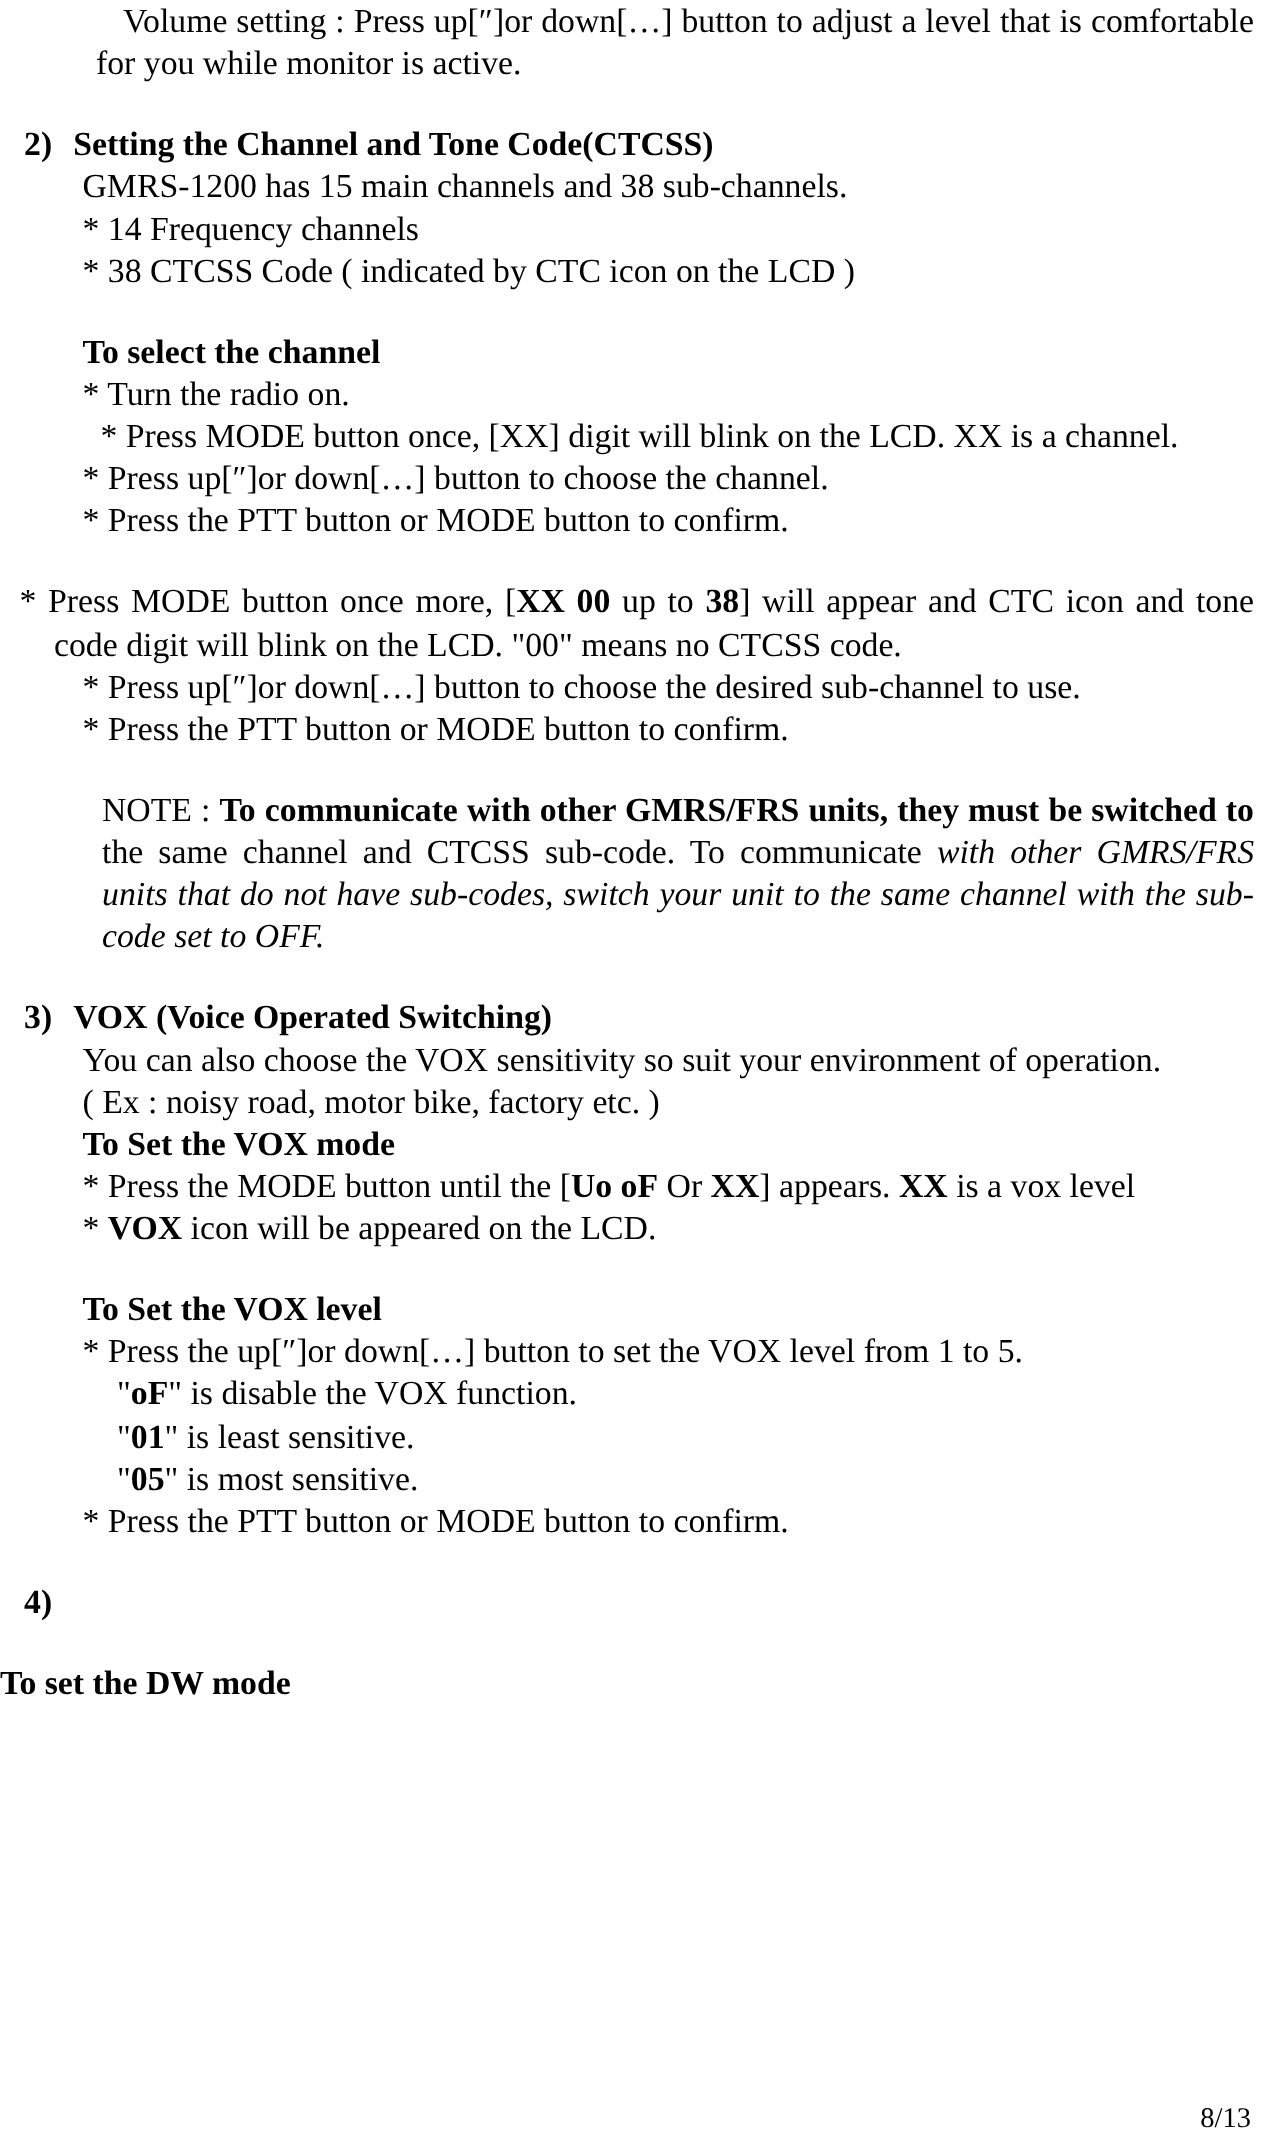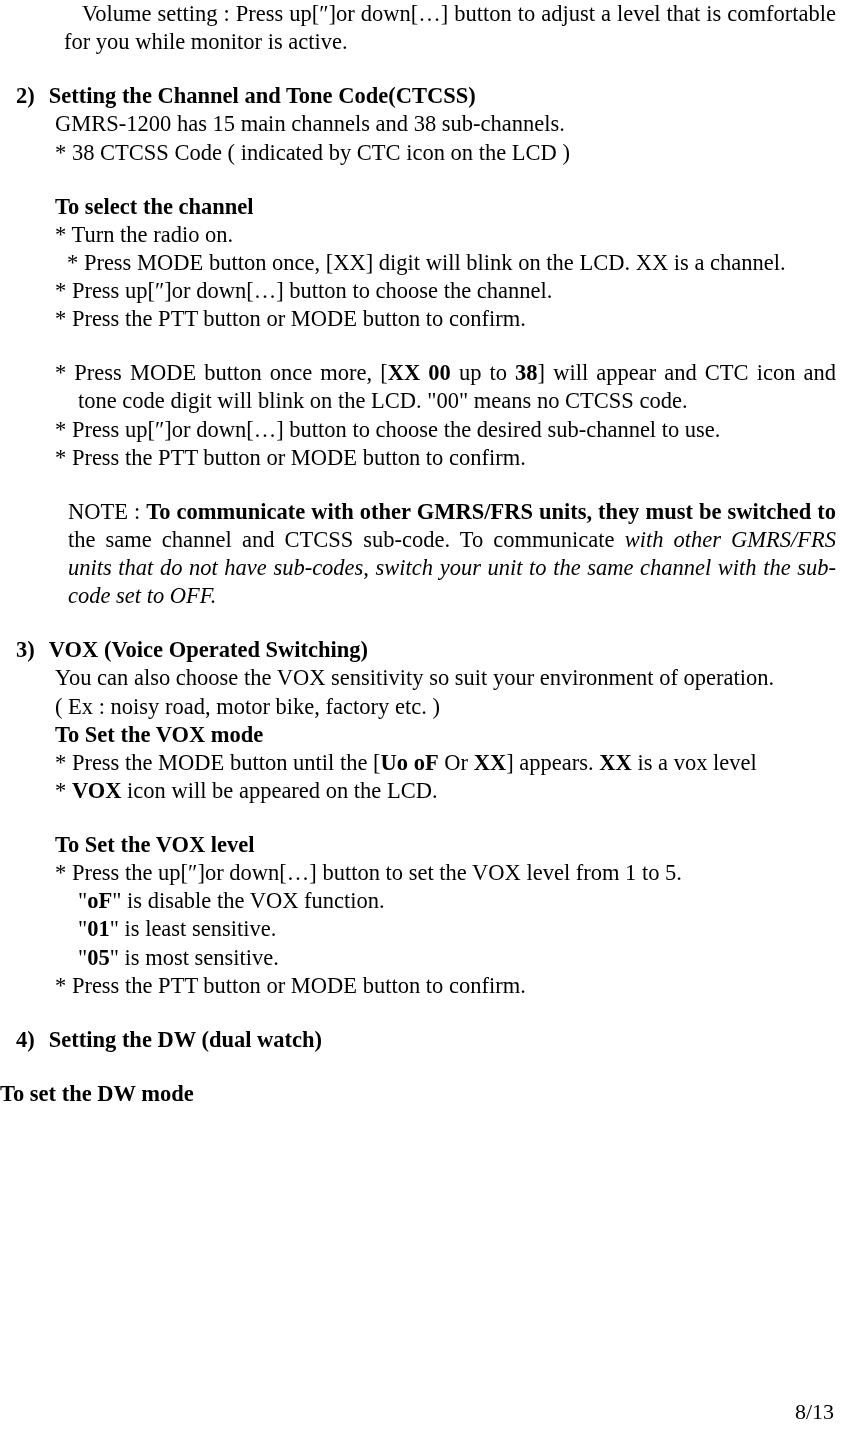--- a/index.html
+++ b/index.html
@@ -21,56 +21,57 @@
   b{font-weight:bold;text-align:right;}
   i{font-style:italic;}
   .numhead{display:flex;gap:14px;padding-left:16px;font-weight:bold;}
   .numhead .num{flex:none;}
   .para{margin:0;}
   .sp{height:26px;}
   .pagenum{
     position:absolute;
     right:10px;
     bottom:6px;
-    font-size:22px;
+    font-size:19px;
   }
 </style>
 </head>
 <body>
 
 <div class="content">
 
   <p class="para just" style="padding-left:64px;text-indent:18px;">
     <span>Volume setting : Press up[″]or down[…] button to adjust a level that is comfortable for you while monitor is active.</span>
   </p>
 
   <div class="sp"></div>
 
   <div class="numhead">
     <span class="num">2)</span>
     <span>Setting the Channel and Tone Code(CTCSS)</span>
   </div>
   <p class="para indent"><span>GMRS-1200 has 15 main channels and 38 sub-channels.</span></p>
+  <p class="para indent"><span>* 14 Frequency channels</span></p>
   <p class="para indent"><span>* 38 CTCSS Code ( indicated by CTC icon on the LCD )</span></p>
 
   <div class="sp"></div>
 
   <p class="para indent"><b>To select the channel</b></p>
   <p class="para indent"><span>* Turn the radio on.</span></p>
   <p class="para just" style="padding-left:0;">
-    <span style="display:block;padding-left:0;text-indent:55px;margin-left:12px;">
+    <span style="display:block;padding-left:12px;text-indent:55px;">
       <span>* Press MODE button once, [XX] digit will blink on the LCD. XX is a channel.</span>
     </span>
   </p>
   <p class="para indent"><span>* Press up[″]or down[…] button to choose the channel.</span></p>
   <p class="para indent"><span>* Press the PTT button or MODE button to confirm.</span></p>
 
   <div class="sp"></div>
 
-  <p class="para just" style="padding-left:78px;text-indent:-23px;">
+  <p class="para just" style="padding-left:36px;text-indent:-23px;">
     <span>* Press MODE button once more, [</span><b>XX 00</b><span> up to </span><b>38</b><span>] will appear and CTC icon and tone code digit will blink on the LCD. "00" means no CTCSS code.</span>
   </p>
   <p class="para indent"><span>* Press up[″]or down[…] button to choose the desired sub-channel to use.</span></p>
   <p class="para indent"><span>* Press the PTT button or MODE button to confirm.</span></p>
 
   <div class="sp"></div>
 
   <p class="para noteblock just">
     <span>NOTE : </span><b>To communicate with other GMRS/FRS units, they must be switched to</b><span> the same channel and CTCSS sub-code. To communicate </span><i>with other GMRS/FRS units that do not have sub-codes, switch your unit to the same channel with the sub-code set to OFF.</i>
   </p>
@@ -98,21 +99,20 @@
   <p class="para indent"><span>* Press the up[″]or down[…] button to set the VOX level from 1 to 5.</span></p>
   <p class="para indent2"><span>"</span><b>oF</b><span>" is disable the VOX function.</span></p>
   <p class="para indent2"><span>"</span><b>01</b><span>" is least sensitive.</span></p>
   <p class="para indent2"><span>"</span><b>05</b><span>" is most sensitive.</span></p>
   <p class="para indent"><span>* Press the PTT button or MODE button to confirm.</span></p>
 
   <div class="sp"></div>
 
   <div class="numhead">
     <span class="num">4)</span>
-    <span>Setting the DW (dual watch)</span>
   </div>
 
   <div class="sp"></div>
 
   <p class="para" style=""><b>To set the DW mode</b></p>
 
 </div>
 
 <div class="pagenum"><span>8/13</span></div>
 

